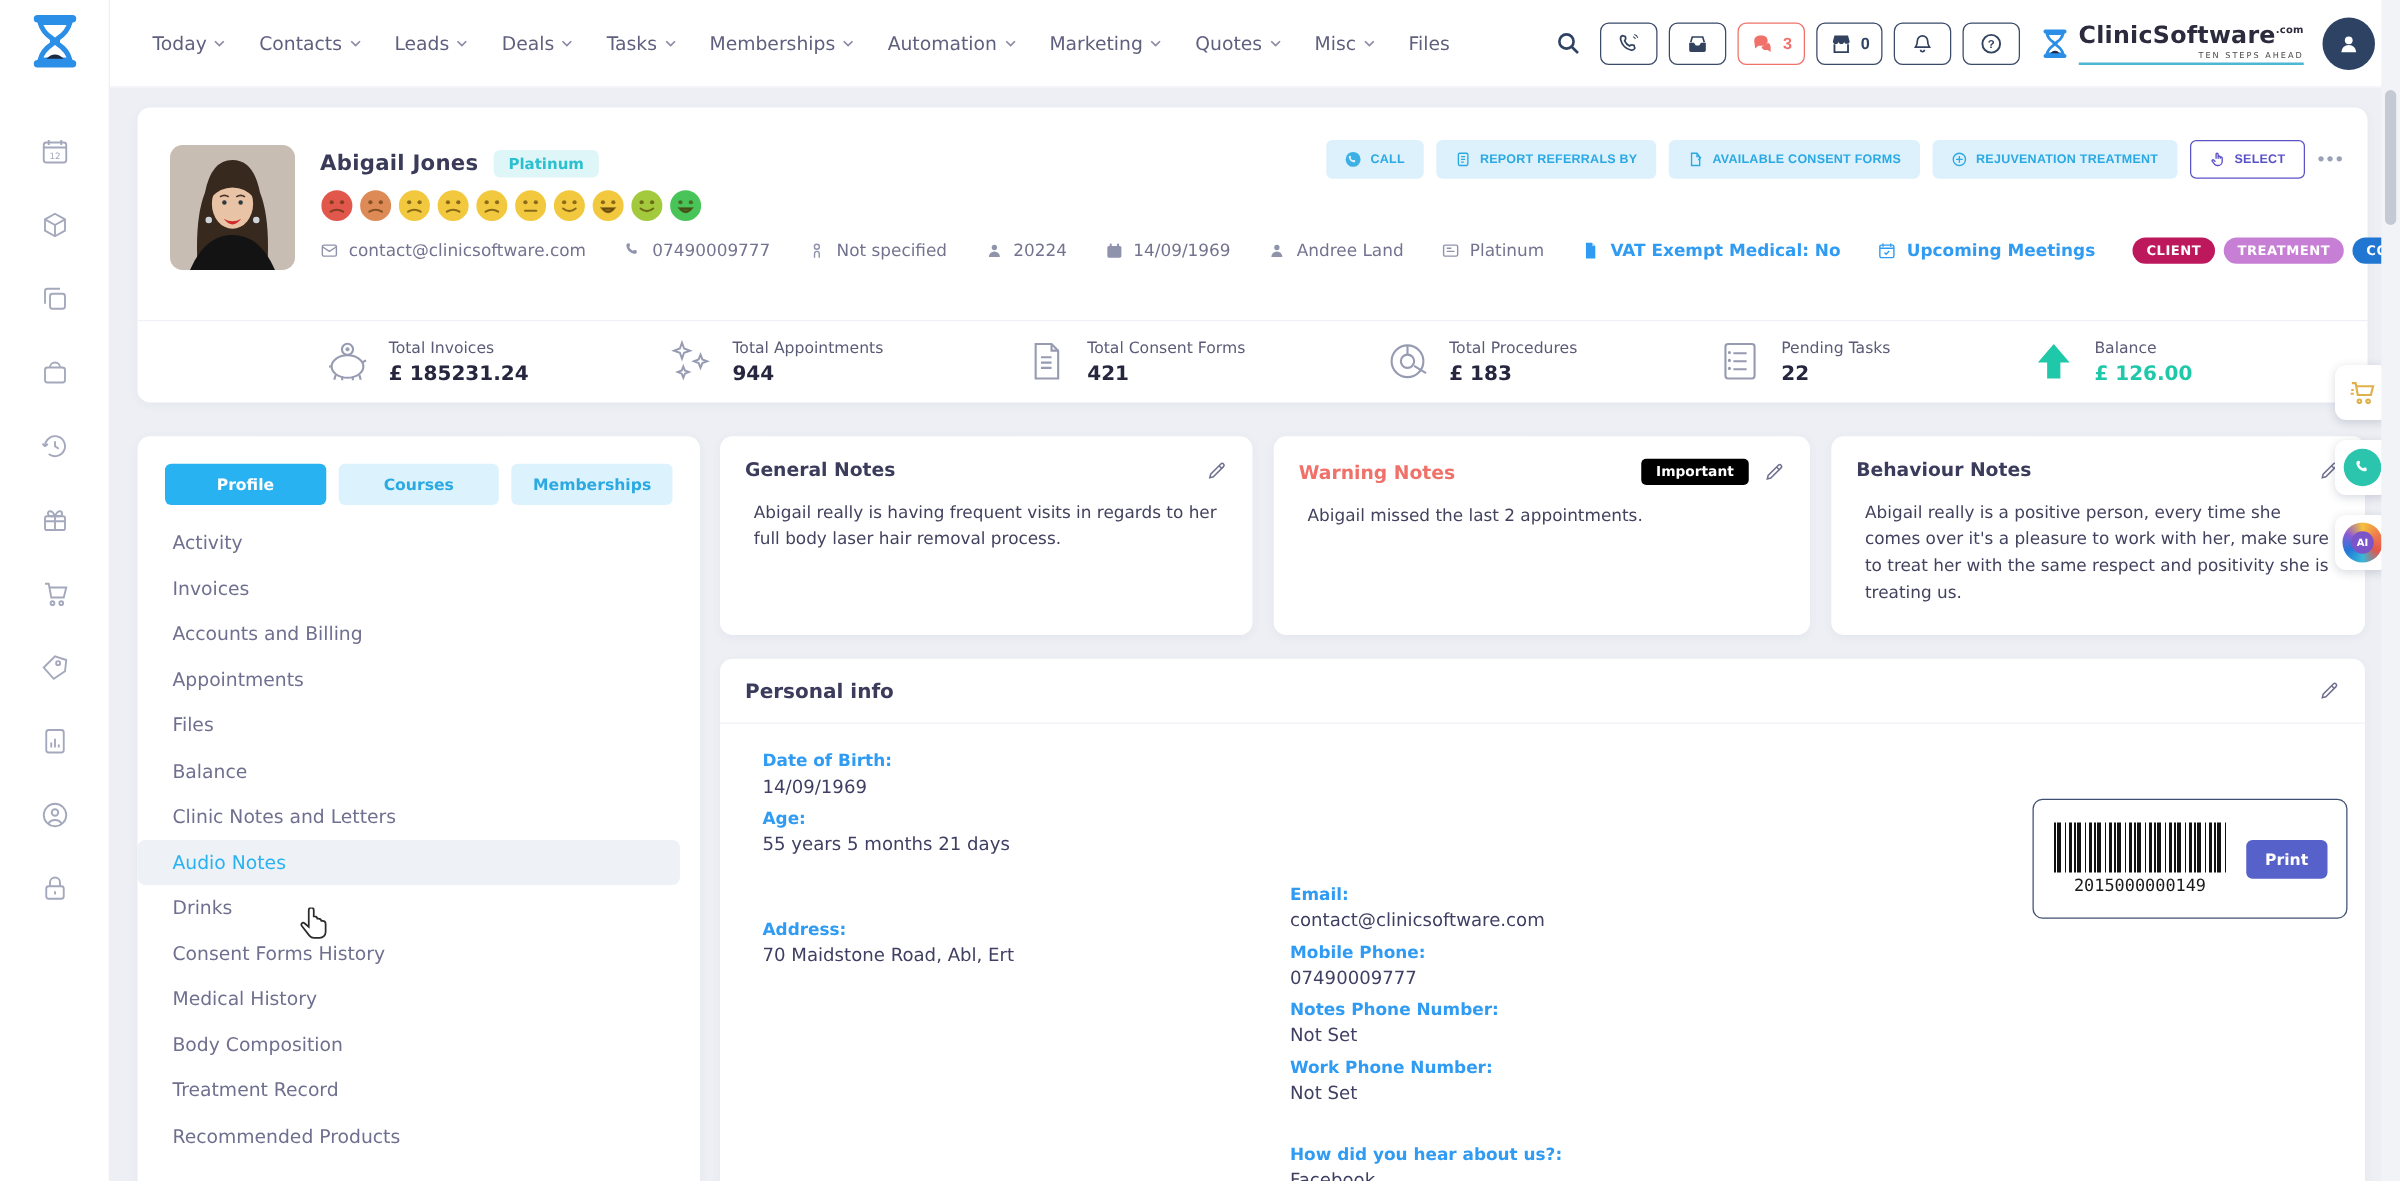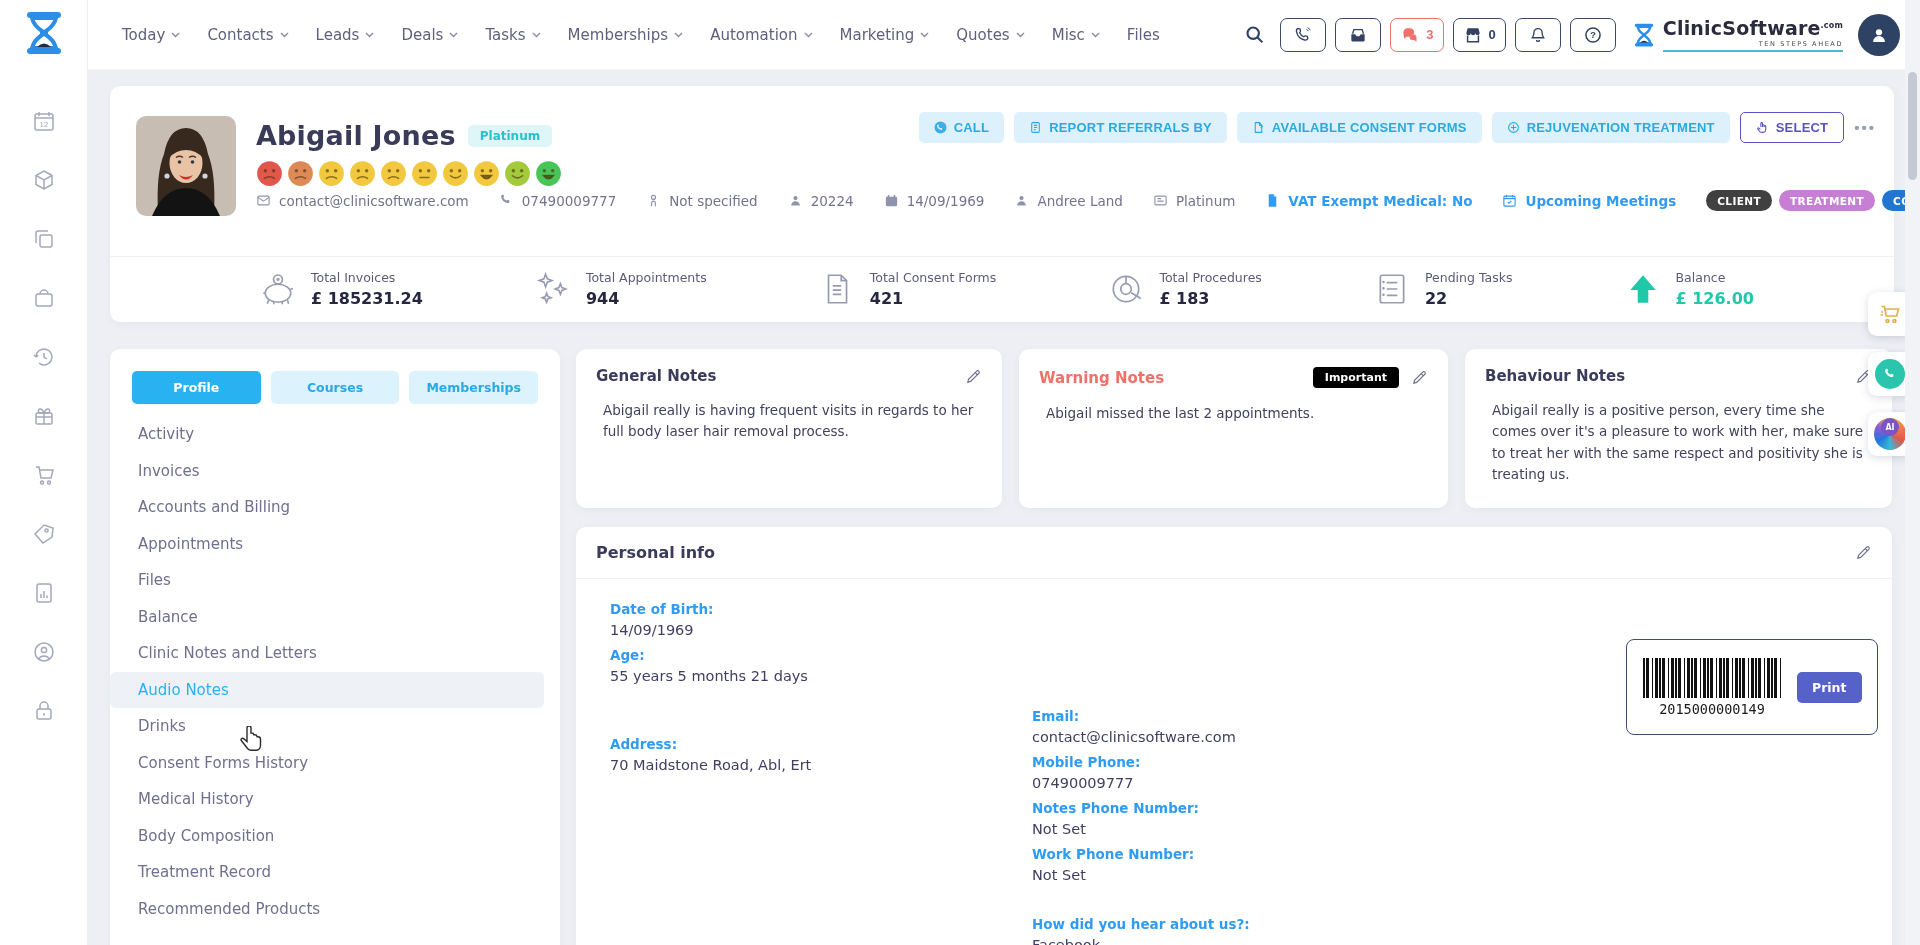--- a/index.html
+++ b/index.html
@@ -39,35 +39,35 @@
   .brand-tag { display:block; text-align:right; font-size:6.5px; letter-spacing:1.6px; color:#4a4a4a; margin-top:1px; }
   .avatar { width:42px; height:42px; border-radius:50%; background:#2e4263; display:flex; align-items:center; justify-content:center; cursor:pointer; }
 
   
   .card { background:#fff; border-radius:10px; box-shadow:0 2px 8px rgba(60,70,110,.05); }
   .profile-card { position:absolute; left:110px; top:86px; width:1784px; height:236px; }
   .pc-top { position:absolute; left:26px; top:30px; display:flex; }
   .photo { width:100px; height:100px; border-radius:10px; overflow:hidden; flex:none; }
   .pc-info { margin-left:20px; }
   .name-row { display:flex; align-items:center; gap:12px; margin-top:4px; }
-  .p-name { font-size:27px; font-weight:bold; color:#3a3a59; letter-spacing:.2px; }
+  .p-name { font-size:17px; font-weight:bold; color:#3a3a59; letter-spacing:.2px; }
   .tier { background:#dff6f8; color:#2bc0cf; font-size:12px; font-weight:bold; padding:4px 12px; border-radius:5px; }
   .emoji-row { display:flex; gap:4px; margin-top:9px; }
   .emoji { width:27px; height:27px; cursor:pointer; }
   .contact-row { position:absolute; left:146px; top:104px; display:flex; align-items:center; gap:30px;
                  font-size:13.5px; color:#73738f; white-space:nowrap; }
   .c-item { display:flex; align-items:center; gap:8px; }
   .c-ic { width:15px; height:15px; color:#8f93ab; }
   .c-link { color:#2f9bf3; font-weight:600; cursor:pointer; }
   .c-link .c-ic { color:#2f9bf3; }
   .pill { height:21px; border-radius:11px; color:#fff; font-size:10.5px; font-weight:bold;
           display:flex; align-items:center; padding:0 11px; letter-spacing:.4px; cursor:pointer; }
   .pill-row { display:flex; gap:7px; align-items:center; }
   .pc-actions { position:absolute; right:18px; top:26px; display:flex; gap:10px; align-items:center; }
-  .action-btn { height:31px; background:#ddf1fc; color:#2aa9e2; font-size:13px; font-weight:bold; border:none;
+  .action-btn { height:31px; background:#ddf1fc; color:#2aa9e2; font-size:10px; font-weight:bold; border:none;
                 border-radius:5px; padding:0 15px; display:flex; align-items:center; gap:7px; letter-spacing:.2px; cursor:pointer; }
   .action-btn .a-ic { width:13px; height:13px; }
   .select-btn { background:#fff; border:1.5px solid #5a52c7; color:#5a52c7; }
   .more-btn { background:none; border:none; color:#9aa0b5; font-size:15px; letter-spacing:2px; cursor:pointer; font-weight:bold; }
   .pc-divider { position:absolute; left:0; right:0; top:170px; border-top:1px solid #f0f1f6; }
   .pc-stats { position:absolute; left:150px; right:140px; top:170px; bottom:0;
               display:flex; justify-content:space-between; align-items:center; }
   .stat { display:flex; align-items:center; gap:15px; }
   .stat-ic { width:36px; height:36px; color:#979bb1; }
   .stat-label { font-size:12.5px; color:#5b5b78; }
@@ -118,21 +118,21 @@
                padding:8px 15px; border-radius:5px; cursor:pointer; font-family:inherit; }
 
   
   .float-btn { position:absolute; right:8px; width:44px; height:44px; background:#fff; border-radius:9px;
                box-shadow:0 2px 8px rgba(50,60,90,.18); display:flex; align-items:center; justify-content:center;
                z-index:40; cursor:pointer; }
   .fb-cart { top:292px; } .fb-call { top:352px; } .fb-ai { top:412px; }
   .call-circle { width:30px; height:30px; border-radius:50%; background:#2bc4ad; display:flex; align-items:center; justify-content:center; }
   .ai-blob { width:32px; height:32px; border-radius:50%;
              background:conic-gradient(#f5c13c,#ef7d4e,#e2574c,#38b8d8,#2278d8,#8d5bd4,#f5c13c);
-             display:flex; justify-content:center; }
+             display:flex; align-items:center; justify-content:center; }
   .ai-core { width:18px; height:18px; border-radius:50%; background:#7b54c9; color:#fff; font-size:8px; font-weight:bold;
              display:flex; align-items:center; justify-content:center; }
   .scrollbar { position:absolute; right:0; top:0; width:15px; height:945px; background:#f2f3f6; z-index:50; }
   .scroll-thumb { position:absolute; right:3px; top:72px; width:9px; height:108px; background:#c5c9d4; border-radius:5px; cursor:pointer; }
   .cursor { position:absolute; left:238px; top:726px; z-index:100; pointer-events:none; }
 </style>
 </head>
 <body>
 
 <div class="rail">
@@ -495,21 +495,21 @@
       <span>VAT Exempt Medical: No</span>
       </span>
     <span class="c-item c-link">
       <svg class="c-ic" viewBox="0 0 24 24" fill="none" stroke="currentColor" stroke-width="1.8">
           <rect x="3" y="5" width="18" height="16" rx="2"></rect>
           <path d="M7 3v4M17 3v4M3 9h18M9 14.5l2 2 4-4"></path>
         </svg>
       <span>Upcoming Meetings</span>
       </span>
     <span class="pill-row">
-      <span class="pill" style="background: #404040;">CLIENT</span>
+      <span class="pill" style="background: #be185d;">CLIENT</span>
       <span class="pill" style="background: rgb(199, 127, 214);">TREATMENT</span>
       <span class="pill" style="background: rgb(33, 118, 210);">COURSE</span>
 
     </span>
   </div>
 
   <div class="pc-actions">
     <button class="action-btn">
       <svg class="a-ic" viewBox="0 0 24 24" fill="currentColor">
           <circle cx="12" cy="12" r="11" opacity=".9"></circle>

